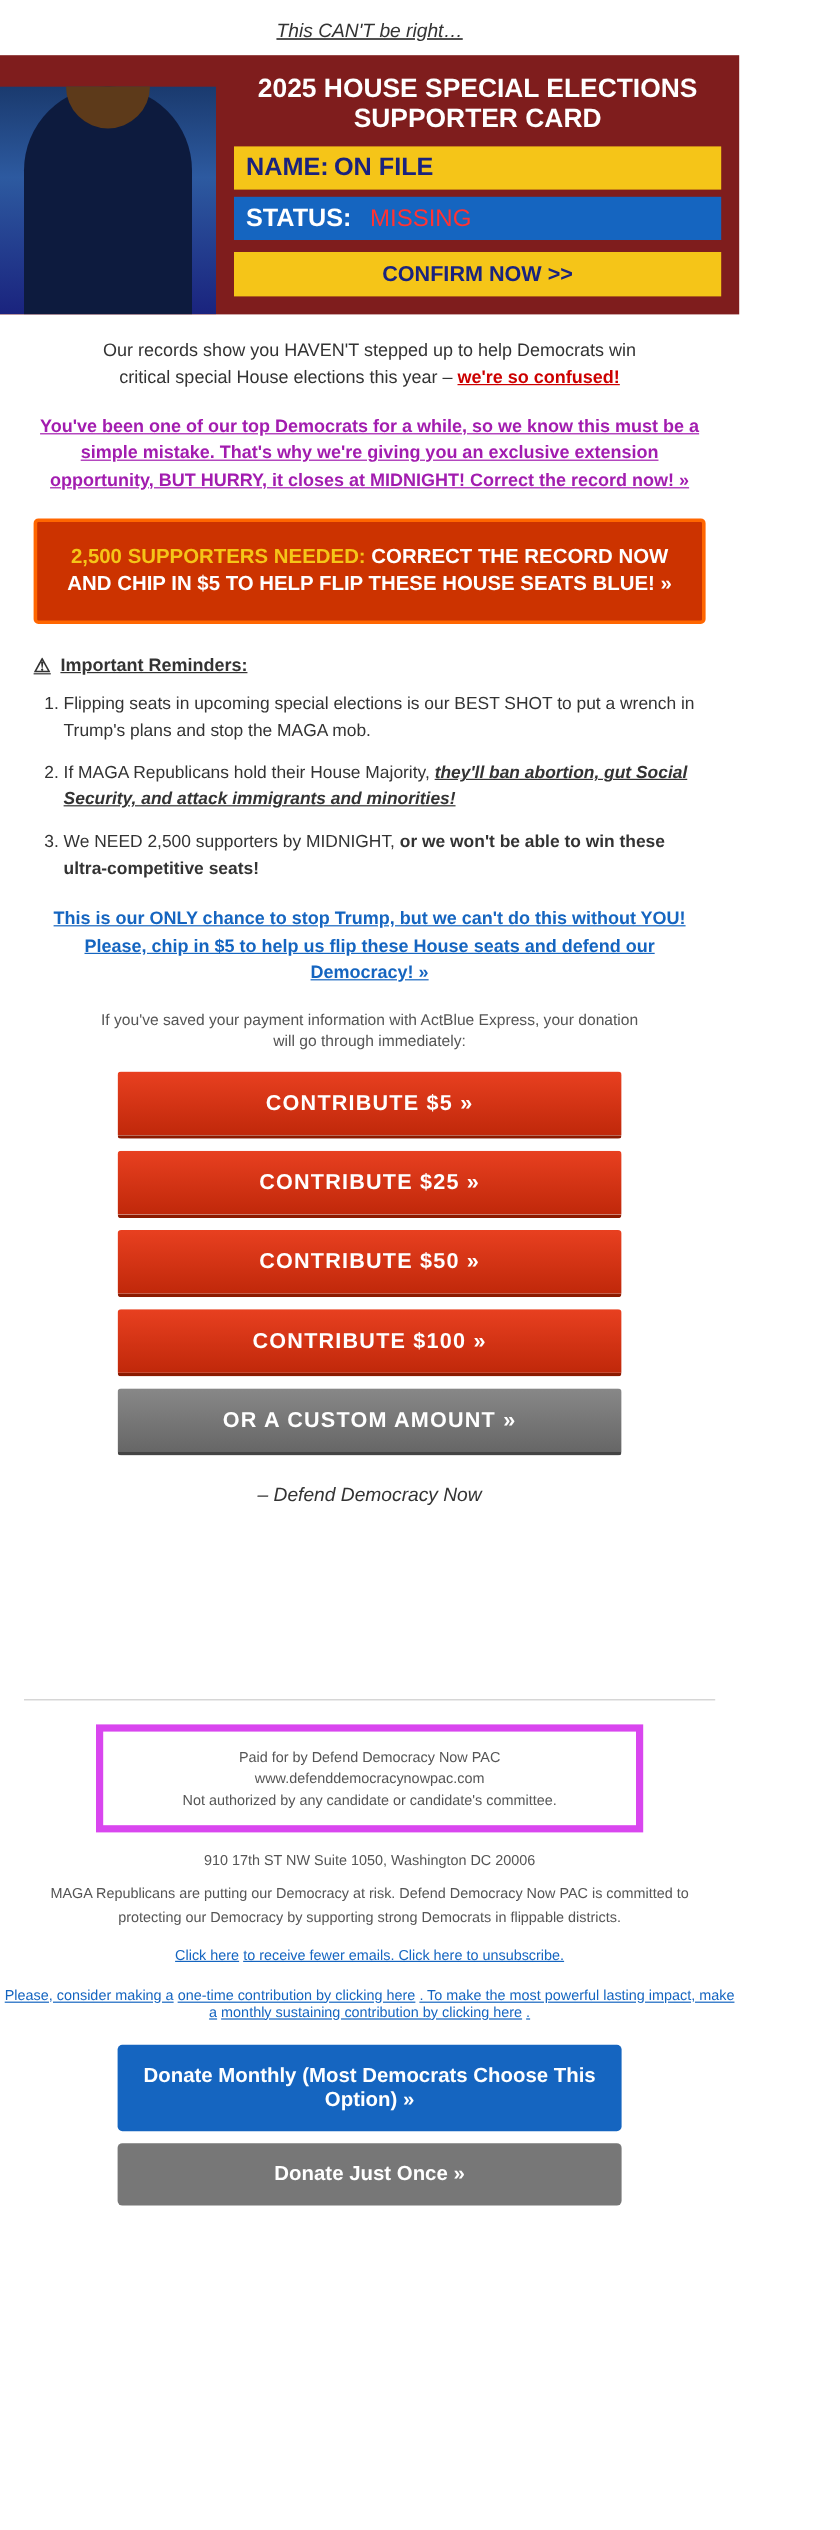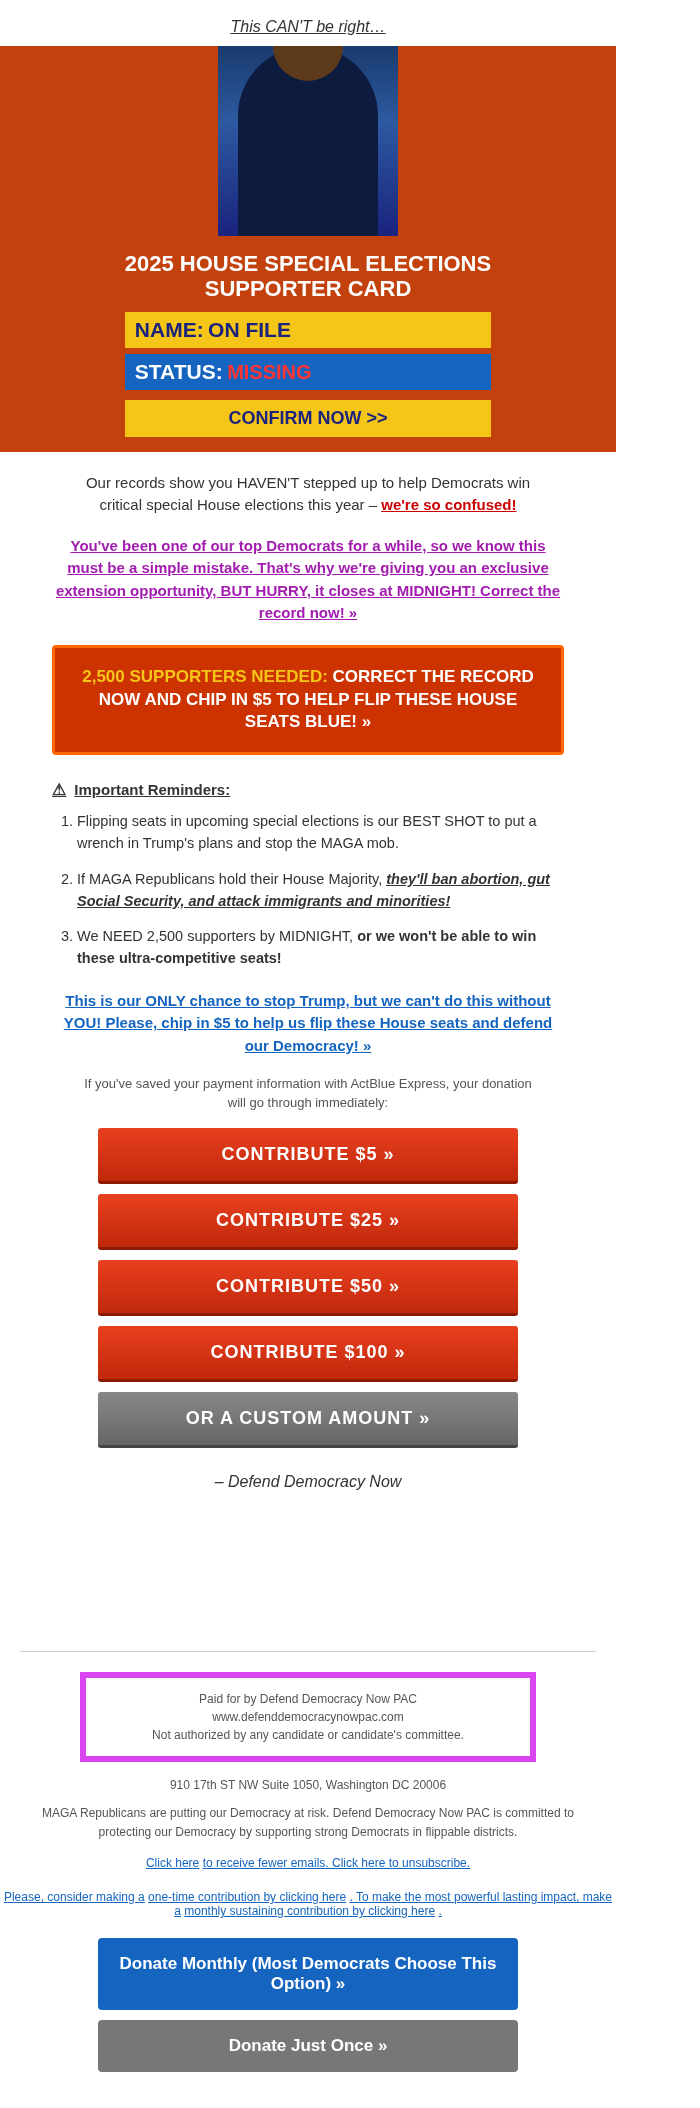--- a/index.html
+++ b/index.html
@@ -22,28 +22,27 @@
       font-style: italic;
       font-size: 16px;
       padding: 18px 0 10px;
       color: #333;
       text-decoration: underline;
     }
 
     
     .hero-banner {
       width: 100%;
-      background: #c2410c;
+      background: #7f1d1d;
       padding: 0;
       position: relative;
       overflow: hidden;
       display: flex;
-      align-items: center;
+      align-items: flex-end;
       min-height: 200px;
-      flex-direction: column;
     }
 
     .hero-person {
       width: 180px;
       min-width: 180px;
       background: linear-gradient(135deg, #1a237e 0%, #1565c0 100%);
       position: relative;
       overflow: hidden;
     }
 
@@ -110,38 +109,39 @@
 
     .hero-status-box {
       background: #1565c0;
       padding: 6px 10px;
       margin-bottom: 10px;
     }
 
     .hero-status-value {
       color: #ff3333;
       font-size: 20px;
-      font-weight: 700;
-      text-transform: uppercase;
+      font-weight: 400;
+      text-transform: uppercase;
+      margin-left: 11px;
     }
 
     .hero-confirm-btn {
       background: #f5c518;
       color: #1a237e;
       font-size: 18px;
       font-weight: 900;
       text-transform: uppercase;
       padding: 8px 12px;
       text-align: center;
       display: inline-block;
     }
 
     
     .main-content {
-      padding: 20px 52px;
+      padding: 20px 28px;
     }
 
     .intro-text {
       text-align: center;
       font-size: 15px;
       line-height: 1.5;
       color: #333;
       margin-bottom: 18px;
     }
 

